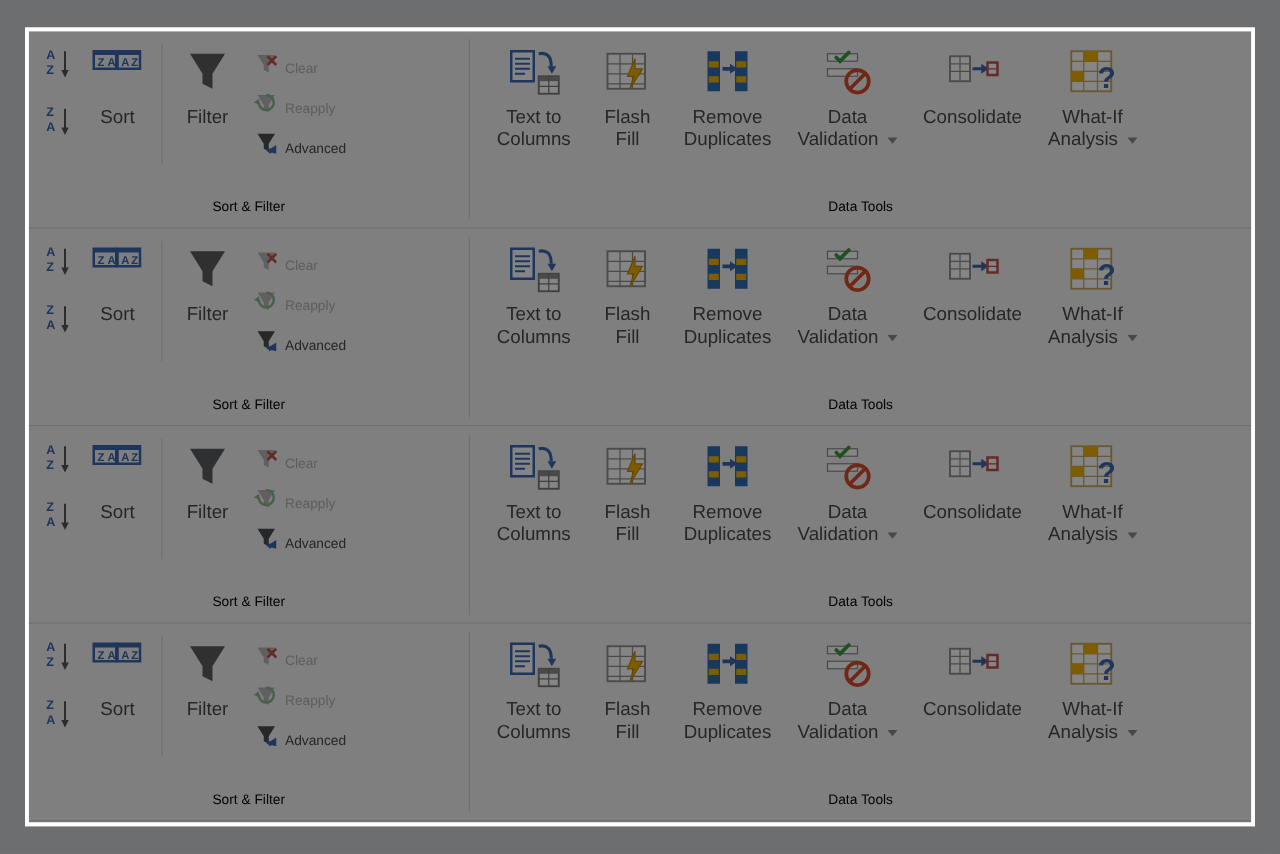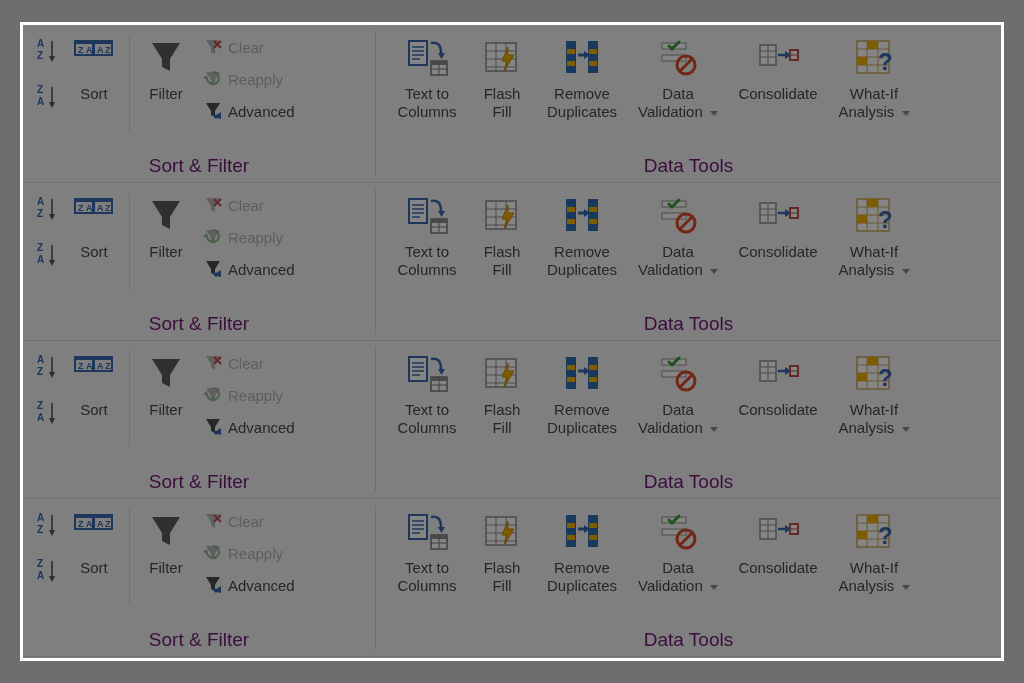--- a/index.html
+++ b/index.html
@@ -49,22 +49,22 @@
     height: 100%;
   }
   .group-body {
     flex: 1;
     display: flex;
     align-items: flex-start;
     padding: 6px 2px 0 2px;
   }
   .group-title {
     text-align: center;
-    font-size: 19px;
-    color: #701a75;
+    font-size: 11px;
+    color: #000000;
     padding-bottom: 6px;
     height: 26px;
     line-height: 20px;
   }
   .vsep {
     width: 1px;
     background: #d6d6d6;
     margin: 6px 0 30px 0;
   }
   .big-btn {
@@ -99,22 +99,22 @@
   }
   
   .stack {
     display: flex;
     flex-direction: column;
     gap: 4px;
     padding-top: 2px;
   }
   .small-btn {
     display: flex;
-    align-items: center;
-    font-size: 15px;
+    align-items: flex-end;
+    font-size: 11px;
     color: #4a4a4a;
     height: 28px;
     padding: 0 4px;
     cursor: pointer;
   }
   .small-btn.disabled { color: #b3b3b3; cursor: default; }
   .small-btn .si {
     width: 22px;
     display: flex;
     justify-content: center;

